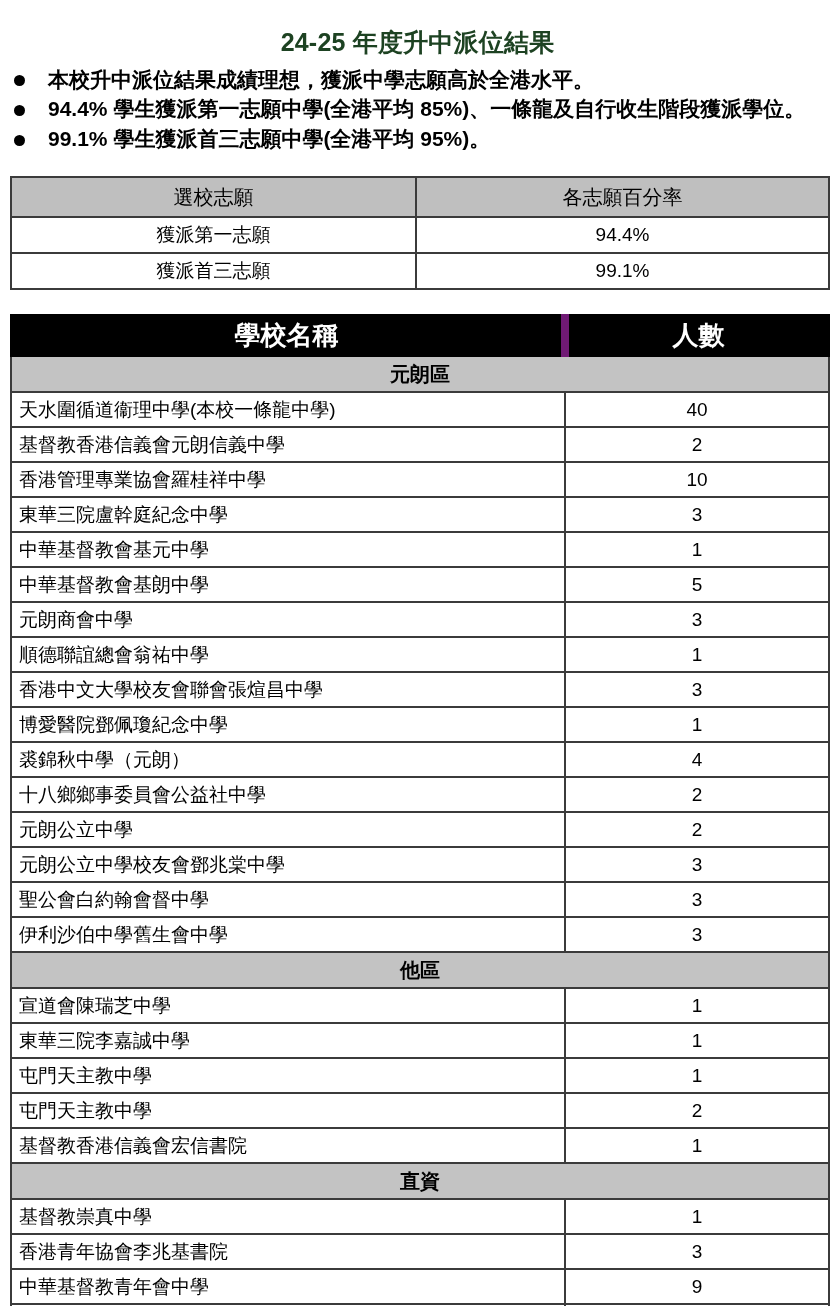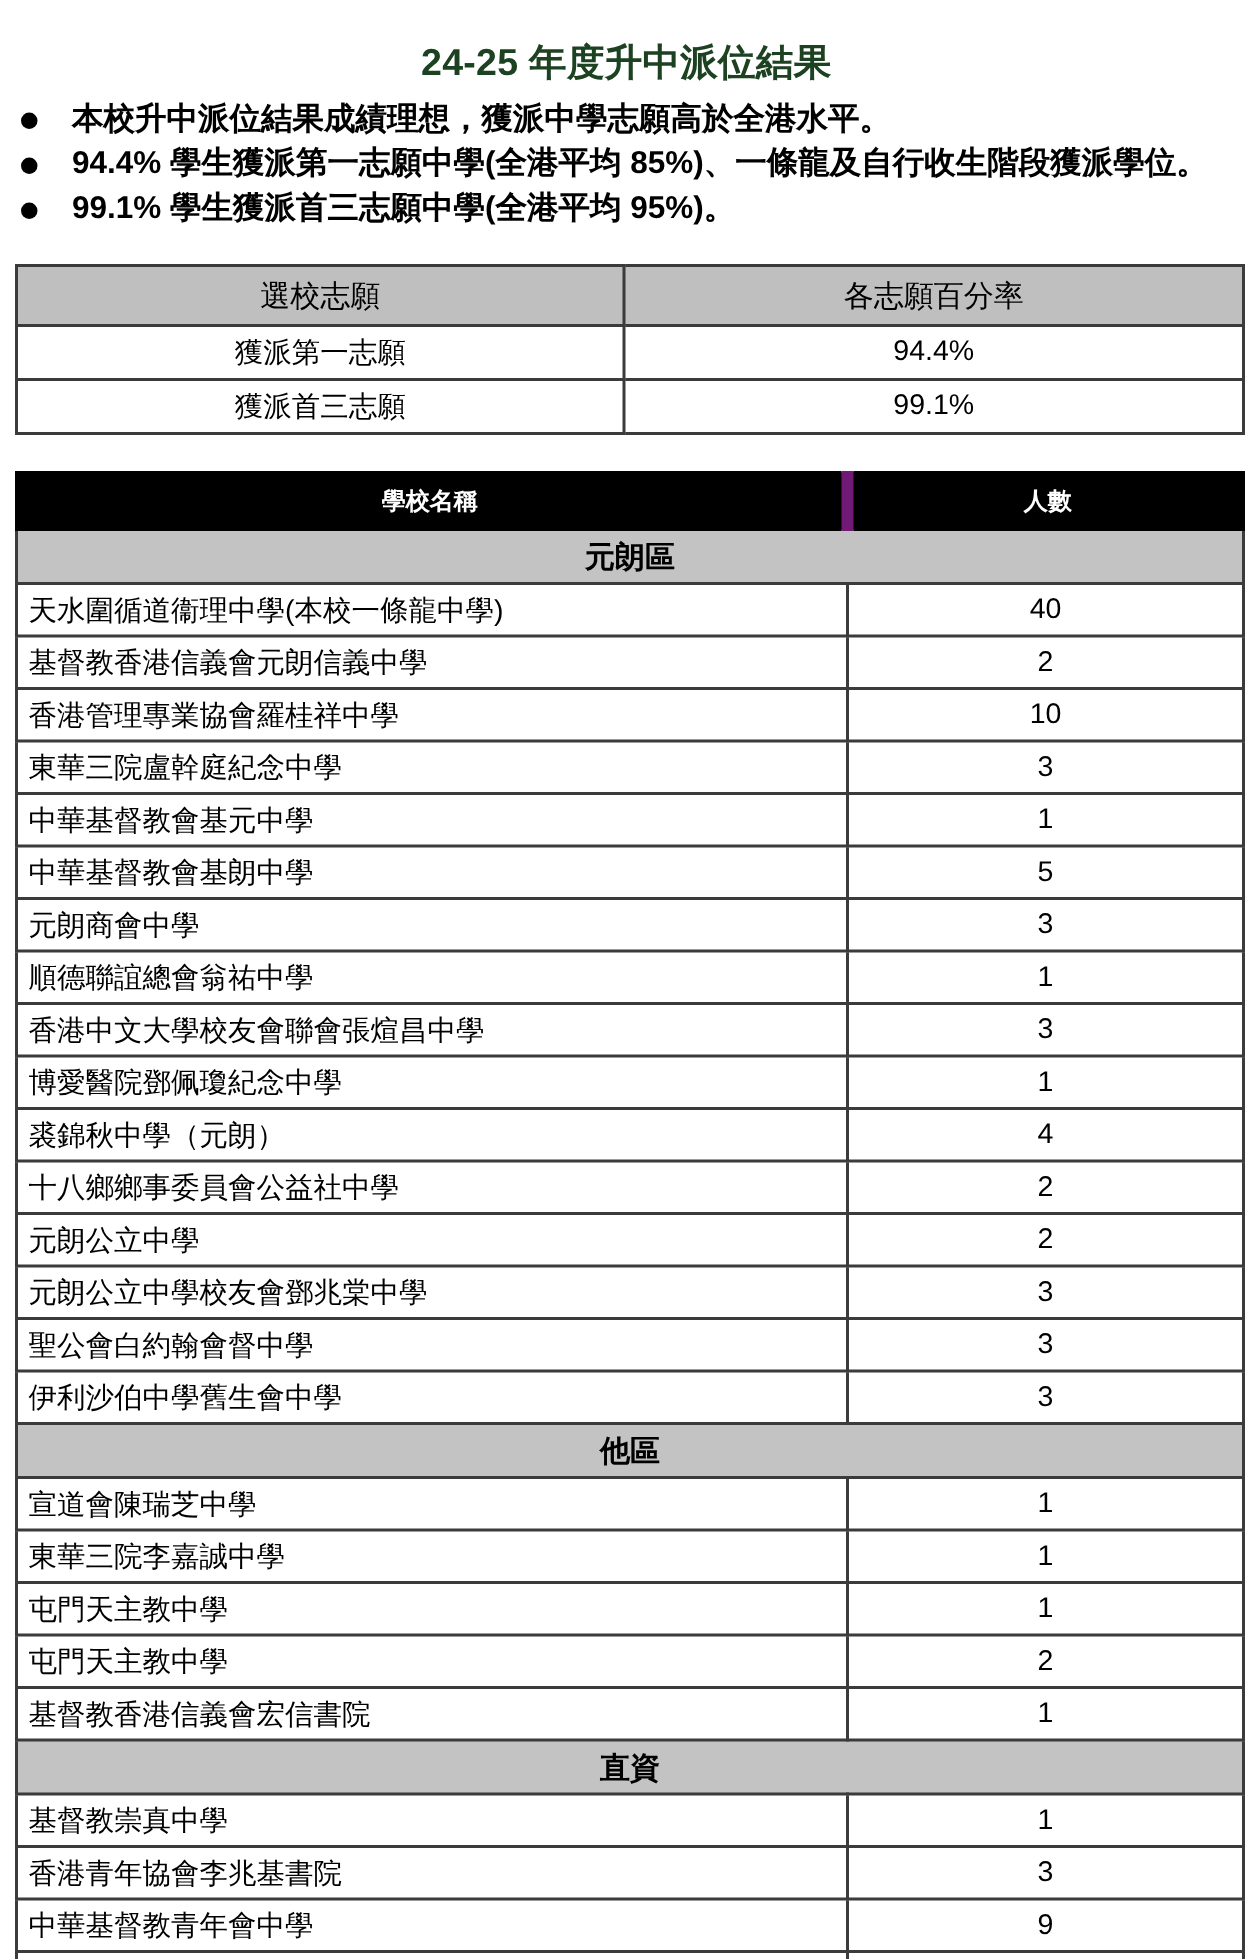--- a/index.html
+++ b/index.html
@@ -99,21 +99,21 @@
   }
   #school-table col.c1 { width: 554px; }
   #school-table col.c2 { width: 264px; }
 
   #school-table .head td {
     background: #000000;
     color: #ffffff;
     text-align: center;
     font-weight: bold;
     height: 32px;
-    font-size: 16px;
+    font-size: 26px;
     border-color: #000000;
   }
   #school-table .head td.sep {
     border-left: 8px solid #701a75;
   }
 
   #school-table .section td {
     background: #c3c3c3;
     text-align: center;
     font-weight: bold;

